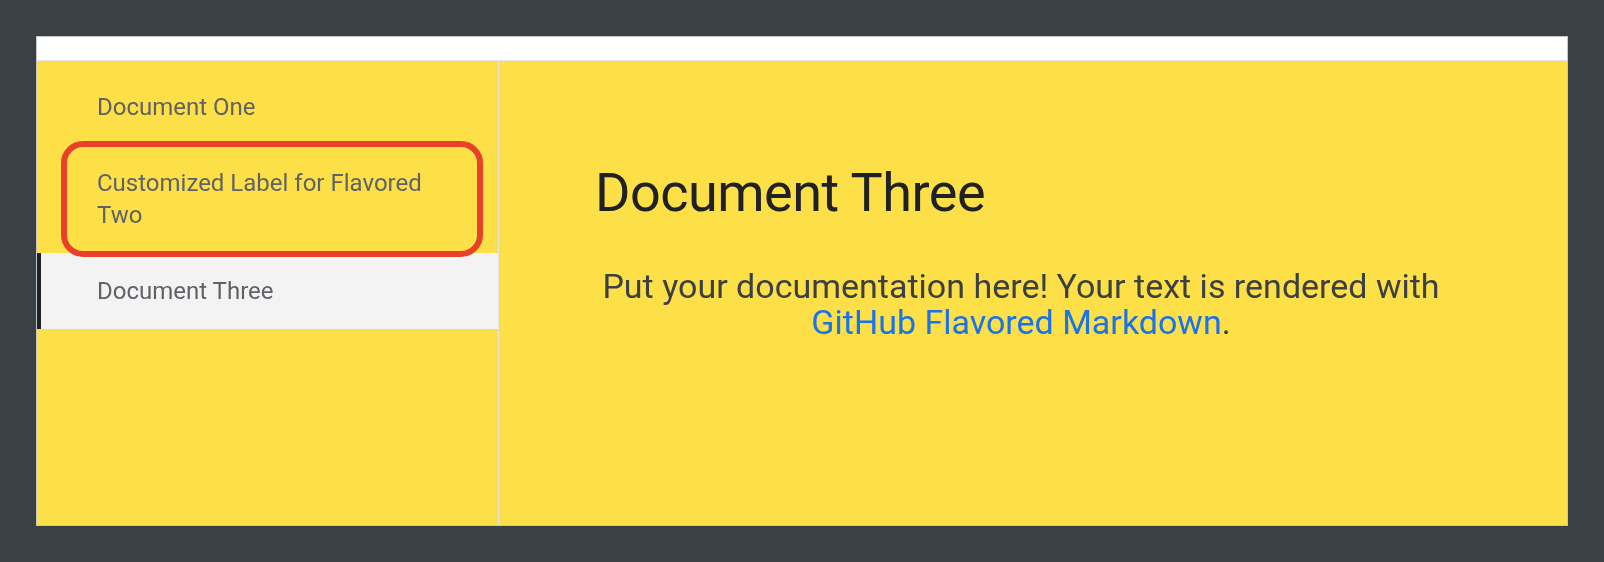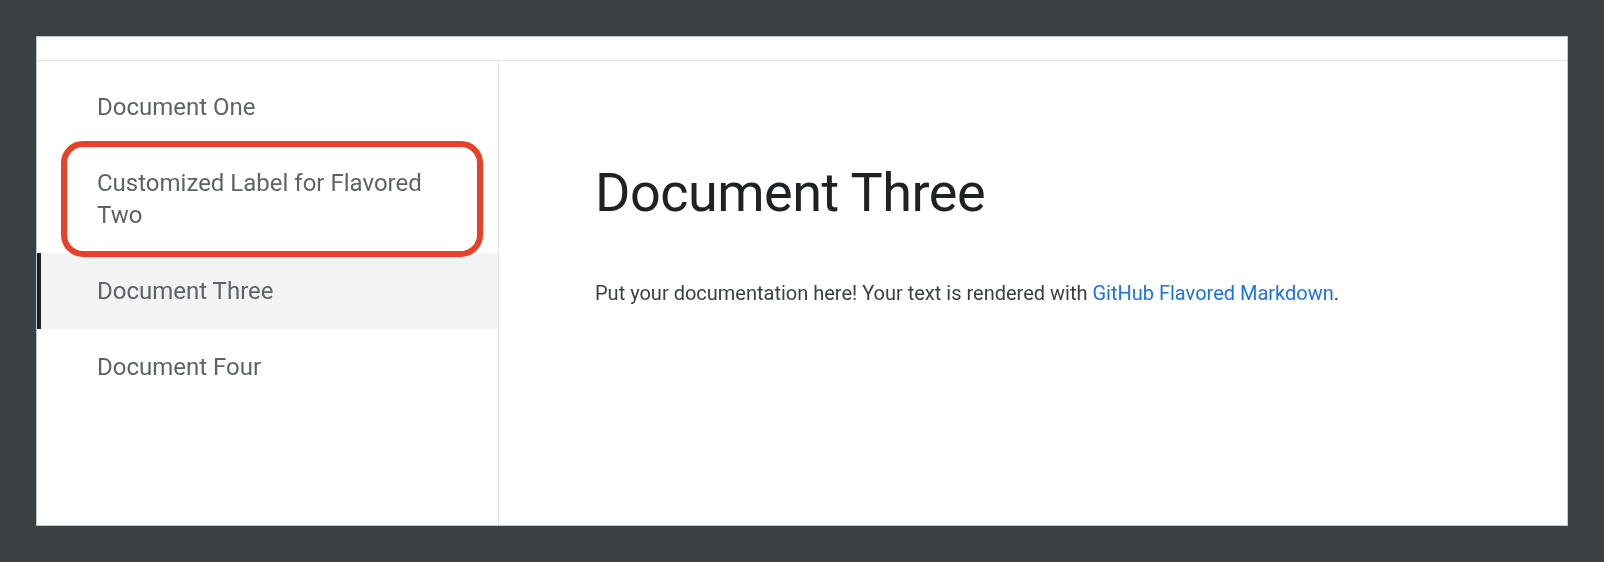--- a/index.html
+++ b/index.html
@@ -5,21 +5,21 @@
   * { box-sizing: border-box; margin: 0; padding: 0; }
   html, body { width: 100%; height: 100%; }
   body {
     background: #3a4044;
     font-family: -apple-system, BlinkMacSystemFont, "Segoe UI", Roboto, "Helvetica Neue", Arial, sans-serif;
     padding: 36px;
   }
   .window {
     width: 100%;
     height: 490px;
-    background: #ffffff;
+    background: #fde047;
     border: 1px solid #c6c6c6;
     display: flex;
     flex-direction: column;
     overflow: hidden;
   }
   .topbar {
     height: 24px;
     width: 100%;
     background: #ffffff;
     border-bottom: 1px solid #e4e4e4;
@@ -71,25 +71,26 @@
     overflow: auto;
   }
   .content h1 {
     font-size: 54px;
     font-weight: 400;
     color: #202124;
     letter-spacing: -0.5px;
     margin-bottom: 44px;
   }
   .content p {
-    font-size: 20px;
-    line-height: 51px;
+    font-size: 34px;
+    line-height: 36px;
     color: #3c4043;
     margin-bottom: 40px;
     max-width: 860px;
+    text-align: center;
   }
   .content a {
     color: #1a73e8;
     text-decoration: none;
   }
 </style>
 </head>
 <body>
 
 <div class="window">
@@ -98,23 +99,20 @@
     <nav class="sidebar">
       <div class="sidebar-item">
         <span>Document One</span>
       </div>
       <div class="sidebar-item">
         <span>Customized Label for Flavored Two</span>
       </div>
       <div class="sidebar-item active">
         <span>Document Three</span>
       </div>
-      <div class="sidebar-item">
-        <span>Document Four</span>
-      </div>
       <div class="highlight-box"></div>
     </nav>
     <main class="content">
       <h1>Document Three</h1>
       <p>
         <span>Put your documentation here! Your text is rendered with </span><a href="#">GitHub Flavored Markdown</a><span>.</span>
       </p>
     </main>
   </div>
 </div>

